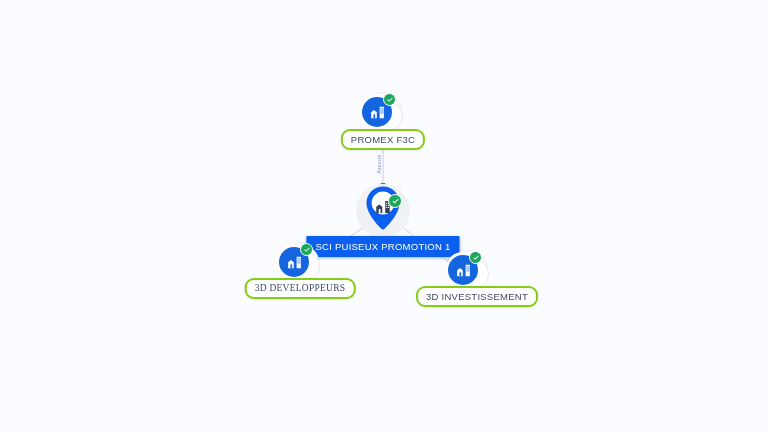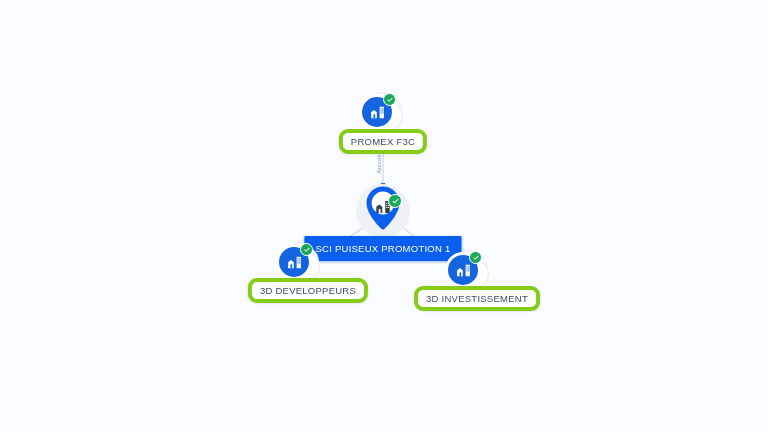--- a/index.html
+++ b/index.html
@@ -110,21 +110,21 @@
   }
   .pin svg { display: block; }
 
   
   .node-label {
     position: absolute;
     transform: translateX(-50%);
     white-space: nowrap;
     background: #ffffff;
     color: #3e4a66;
-    border: 4px solid #84cc16;
+    border: 2px solid #84cc16;
     border-radius: 9px;
     padding: 3px 8px 3px 8px;
     font-size: 9.5px;
     letter-spacing: 0.25px;
     line-height: 11px;
     box-shadow: 0 1px 2px rgba(40, 55, 90, 0.10);
   }
 
   .node-label.selected {
     background: #0b5fef;
@@ -250,21 +250,21 @@
           <rect x="18.7" y="11.8" width="1.5" height="1.5" fill="#1565e0"></rect>
           <rect x="6.3" y="14.6" width="2.4" height="5.4" fill="#1565e0"></rect>
         </svg>
       </div>
       <div class="verified">
         <svg width="8" height="8" viewBox="0 0 24 24">
           <path d="M20 6.5L9.4 17.1 4 11.7l1.8-1.8 3.6 3.6L18.2 4.7z" fill="#ffffff"></path>
         </svg>
       </div>
     </div>
-    <div class="node-label" style="left:8px; top:16px;">3D DEVELOPPEURS</div>
+    <div class="node-label" style="left:0; top:16px;font-family:Liberation Serif, serif;">3D DEVELOPPEURS</div>
   </div>
 
   <div class="node" style="left:469px; top:270px;">
     <div class="node-visual" style="left:0; top:0; width:42px; height:30px; transform:translate(-50%,-50%);">
       <div class="stack s1"></div>
       <div class="stack s2"></div>
       <div class="stack s3"></div>
       <div class="avatar">
         <svg width="17" height="17" viewBox="0 0 24 24" fill="none">
           <path d="M3 20h8v-8.2L7 8.6 3 11.8V20z" fill="#ffffff"></path>

